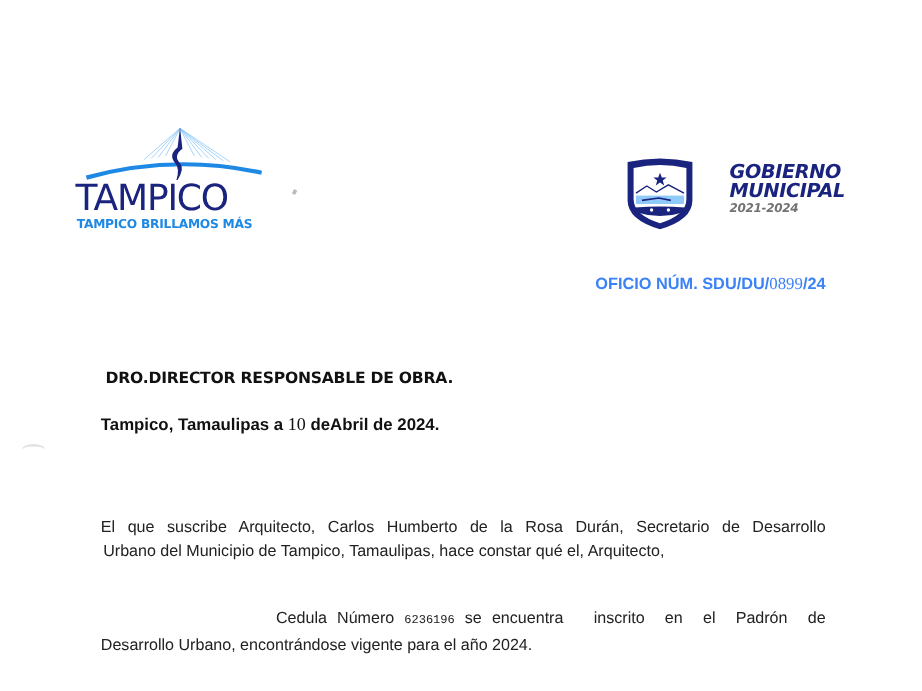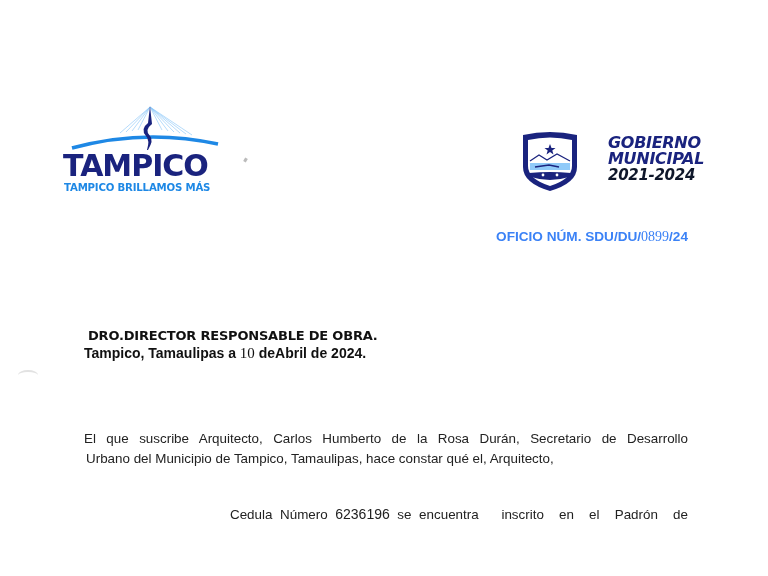--- a/index.html
+++ b/index.html
@@ -6,56 +6,56 @@
     body {
       width: 768px; height: 576px; background: #ffffff; position: relative; overflow: hidden;
       font-family: "Liberation Sans", sans-serif; color: #111;
     }
     .abs { position: absolute; }
 
     
     #tampico-logo { left: 60px; top: 104px; width: 165px; height: 92px; }
     #tampico-emblem { left: 10px; top: 0; width: 150px; height: 48px; }
     #tampico-word {
-      left: 3px; top: 47px; font-family: "DejaVu Sans", sans-serif; font-weight: bold;
+      left: 3px; top: 47px; font-family: "DejaVu Sans", sans-serif; font-weight: normal;
       font-size: 30px; letter-spacing: -1px; color: #1a237e; line-height: 30px;
     }
     #tampico-slogan {
       left: 4px; top: 78px; font-family: "DejaVu Sans", sans-serif; font-weight: bold;
       font-size: 10.2px; color: #1e88e5; letter-spacing: -0.2px; line-height: 12px; white-space: nowrap;
     }
     #stray-mark { left: 244px; top: 158px; width: 3px; height: 4px; background: #bbb; transform: rotate(30deg); }
 
     
     #shield { left: 519px; top: 131px; width: 62px; height: 62px; }
     #gob-text {
       left: 608px; top: 135px; font-family: "DejaVu Sans", sans-serif; font-weight: bold;
       line-height: 16px; letter-spacing: -0.3px; font-style: italic;
     }
     #gob-l1, #gob-l2 { font-size: 16px; color: #1a237e; display: block; }
-    #gob-l3 { font-size: 15px; color: #0f172a; display: block; }
+    #gob-l3 { font-size: 10px; color: #737373; display: block; }
 
     
     #oficio { right: 80px; top: 228px; text-align: right; font-weight: bold; font-size: 13.6px; line-height: 17px; color: #3b82f6; }
     #oficio .num-serif { font-family: "Liberation Serif", serif; font-weight: normal; font-size: 14px; }
 
     
-    #addressee { left: 88px; top: 328px; font-family: "DejaVu Sans", sans-serif; font-weight: bold; font-size: 13px; color: #111; letter-spacing: -0.2px; }
+    #addressee { left: 88px; top: 308px; font-family: "DejaVu Sans", sans-serif; font-weight: bold; font-size: 13px; color: #111; letter-spacing: -0.2px; }
 
     
     #dateline { left: 84px; top: 345px; font-weight: bold; font-size: 14px; color: #111; }
     #dateline .serif { font-family: "Liberation Serif", serif; font-weight: normal; font-size: 15px; margin-top: 16px; }
 
     #edge-mark { left: 18px; top: 370px; width: 20px; height: 8px; border-top: 2px solid #e2e2e2; border-radius: 50% 50% 0 0; }
 
     
     #body-para { left: 84px; top: 392px; width: 604px; font-size: 13.4px; line-height: 19.6px; color: #222; }
     #body-para .line { display: block; white-space: nowrap; }
     #body-para .justify { text-align: justify; text-align-last: justify; white-space: normal; margin-top: 37px; }
-    #body-para .serif { font-family: Liberation Sans, sans-serif; font-size: 14px; }
+    #body-para .serif { font-family: Liberation Mono, monospace; font-size: 10px; }
     #body-para .indent { padding-left: 146px; }
   </style>
 </head>
 <body>
 
 <div id="tampico-logo" class="abs">
   <svg id="tampico-emblem" class="abs" viewBox="0 0 150 48">
     <g stroke="#64b5f6" stroke-width="0.6" opacity="0.8">
       <line x1="80" y1="3" x2="92" y2="26"></line>
         <line x1="80" y1="3" x2="98" y2="27"></line>
@@ -100,13 +100,14 @@
 <div id="addressee" class="abs">DRO.DIRECTOR RESPONSABLE DE OBRA.</div>
 
 <div id="dateline" class="abs"><span>Tampico, Tamaulipas a </span><span class="serif">10</span><span> deAbril de 2024.</span></div>
 
 <div id="edge-mark" class="abs"></div>
 
 <div id="body-para" class="abs">
   <span class="line justify">El que suscribe Arquitecto, Carlos Humberto de la Rosa Durán, Secretario de Desarrollo</span>
   <span class="line" style="padding-left:2px">Urbano del  Municipio  de Tampico, Tamaulipas, hace  constar qué el, Arquitecto,</span>
   <span class="line indent justify"><span>Cedula Número </span><span class="serif">6236196</span><span style="white-space:pre"> se encuentra   inscrito  en  el  Padrón  de</span></span>
+  <span class="line">Desarrollo Urbano, encontrándose vigente para el año 2024.</span>
 </div>
 
 </body></html>

